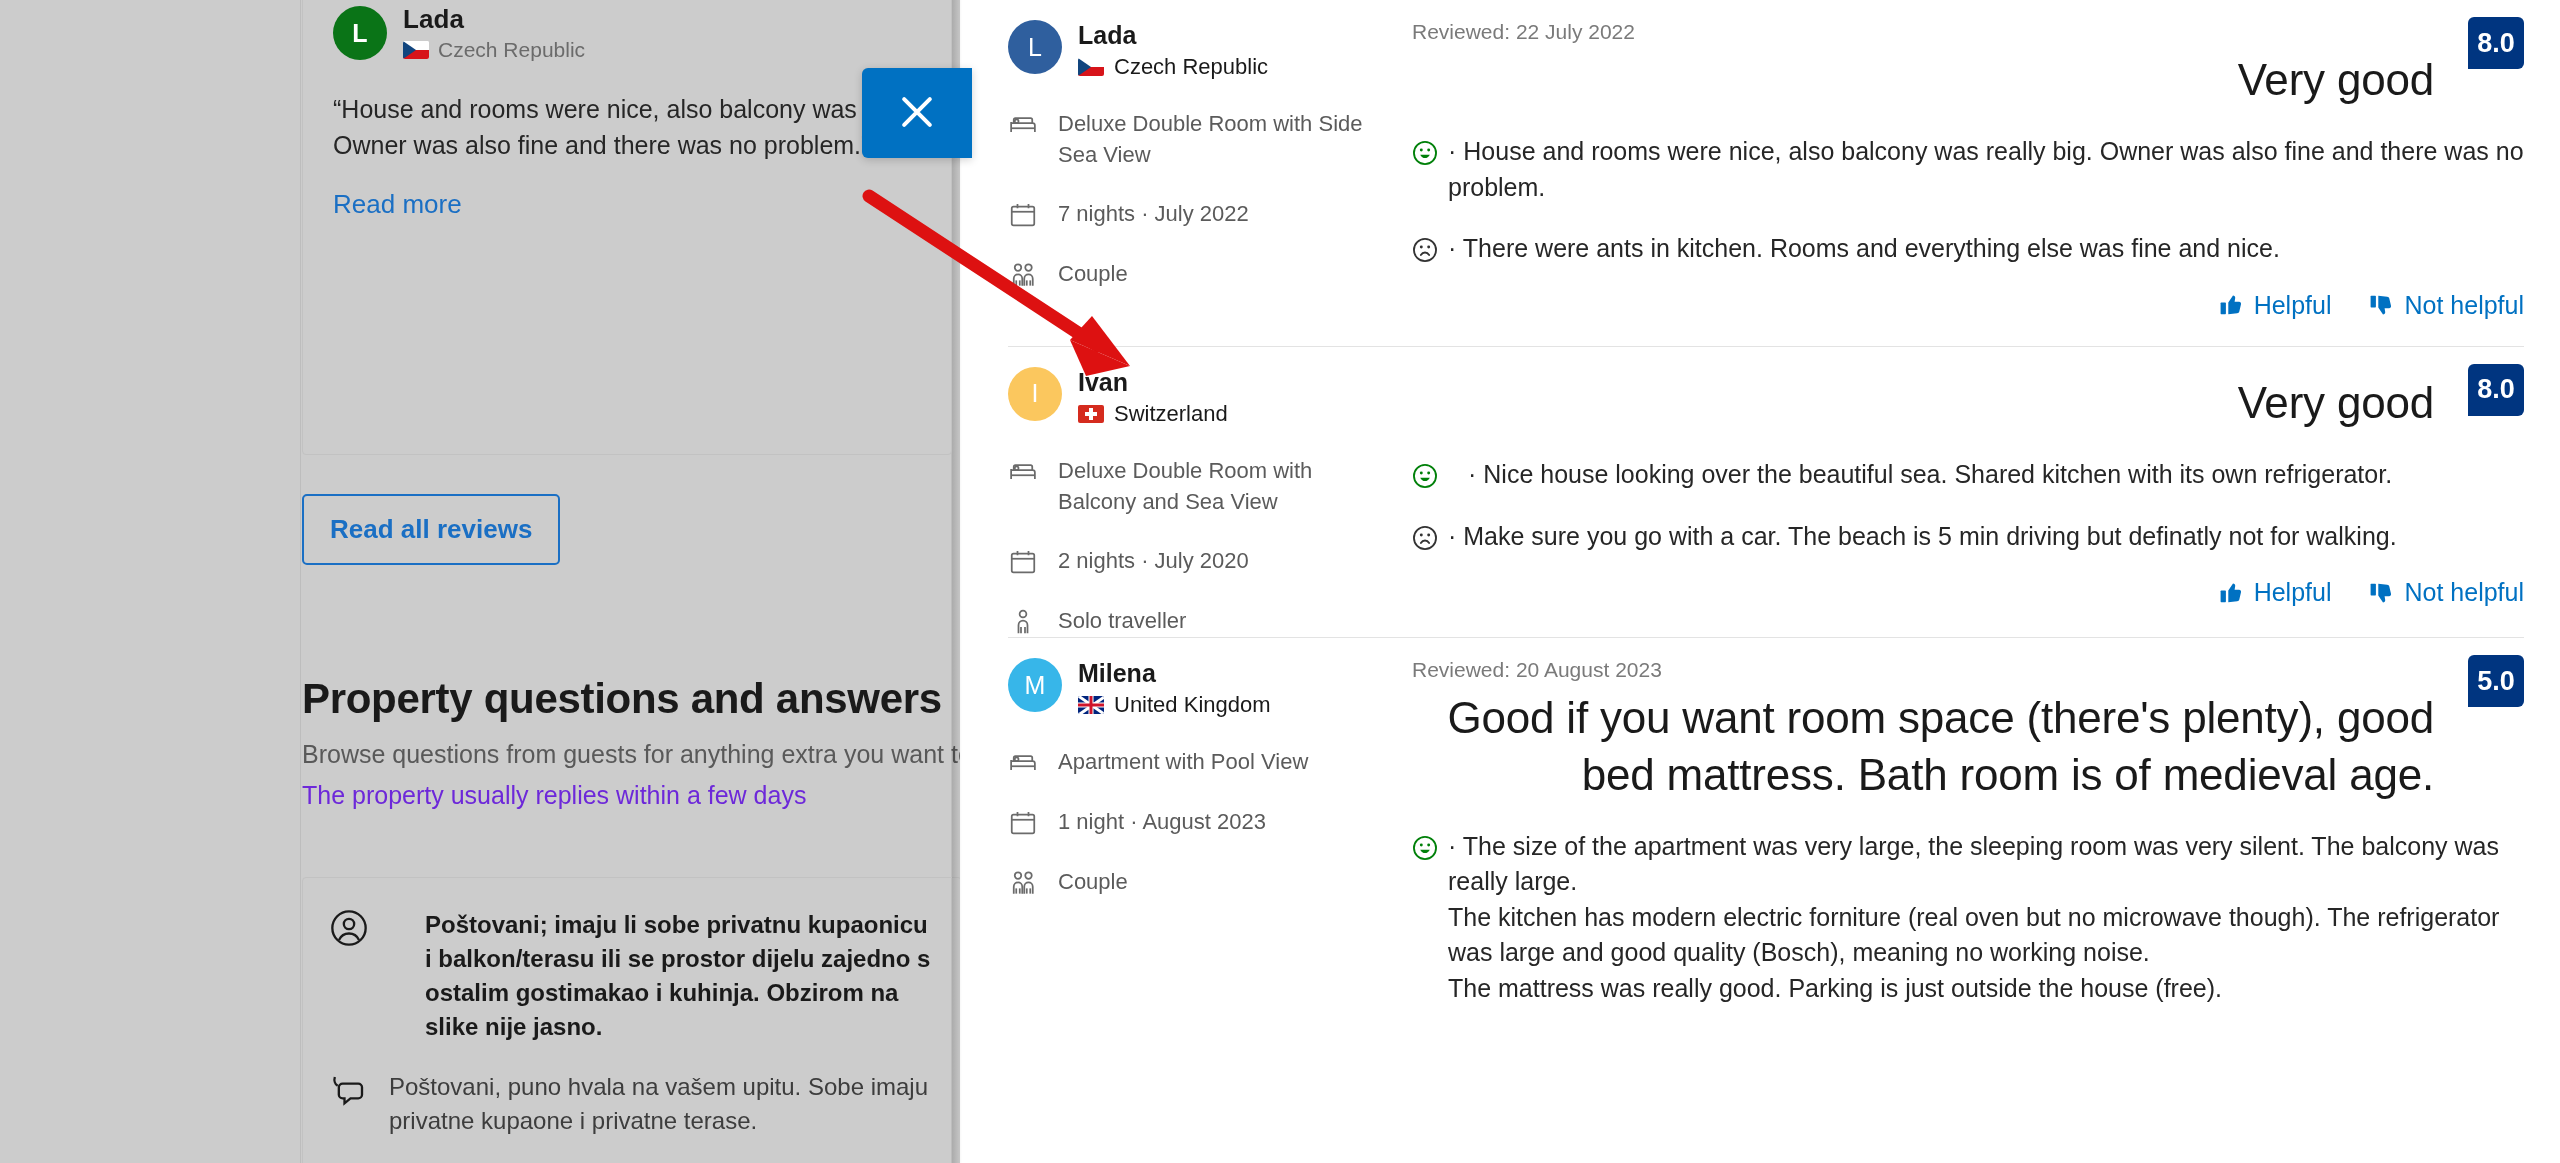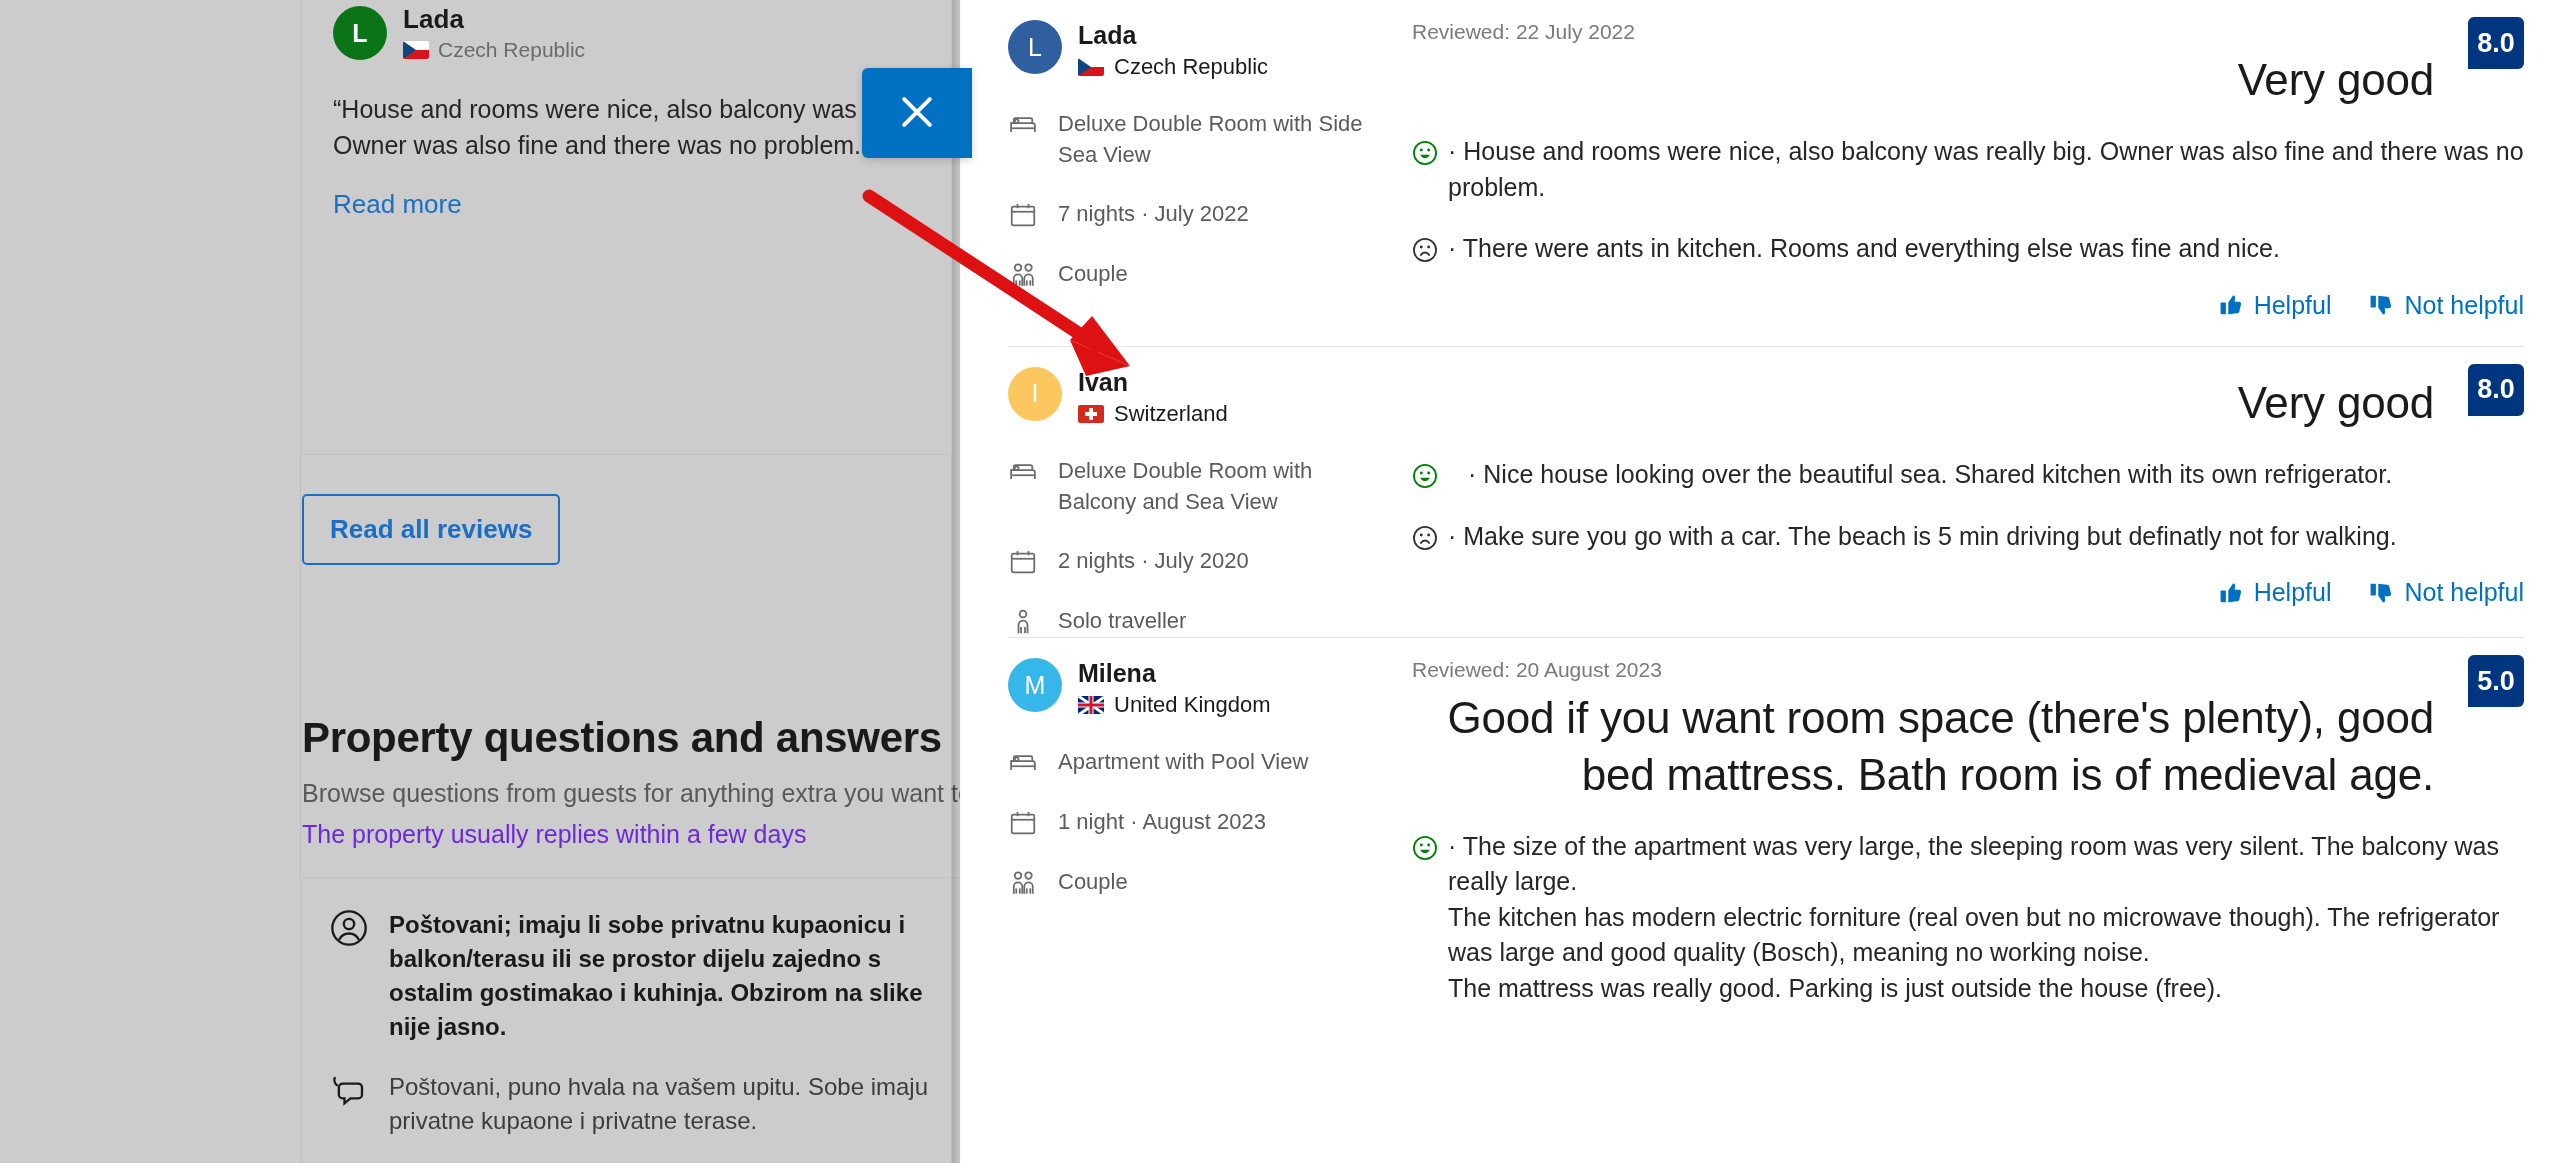--- a/index.html
+++ b/index.html
@@ -61,35 +61,35 @@
   #bg-read-all-btn {
     position: absolute; left: 302px; top: 494px;
     padding: 18px 26px;
     border: 2px solid #1a6fc4; border-radius: 5px;
     color: #1a6fc4; font-size: 26px; font-weight: 700;
     background: transparent;
     font-family: "Liberation Sans", sans-serif;
     cursor: pointer;
   }
 
-  #bg-qa { position: absolute; left: 302px; top: 714px; width: 660px; }
+  #bg-qa { position: absolute; left: 302px; top: 675px; width: 660px; }
   #bg-qa-title { font-size: 42px; font-weight: 700; color: #1a1a1a; letter-spacing: -.3px; }
   #bg-qa-sub { margin-top: 17px; font-size: 25px; color: #595959; white-space: nowrap; }
   #bg-qa-reply { margin-top: 12px; font-size: 25px; color: #6d28d9; }
 
   #bg-qa-card {
     position: absolute; left: 302px; top: 877px;
     width: 660px; height: 290px;
     border: 1px solid #c2c2c2; border-radius: 4px;
     padding: 30px 26px;
   }
   .qa-row { display: flex; gap: 20px; }
   .qa-row + .qa-row { margin-top: 26px; }
   .qa-ico { flex: 0 0 40px; width: 40px; height: 40px; color: #1a1a1a; }
-  .qa-q { font-size: 24px; font-weight: 700; line-height: 1.42; color: #1a1a1a; }
+  .qa-q { font-size: 24px; font-weight: 700; line-height: 1.42; color: #1a1a1a; margin-left: 36px; }
   .qa-a { font-size: 24px; line-height: 1.42; color: #3d3d3d; }
 
   
   #close-btn {
     position: absolute; left: 862px; top: 68px;
     width: 110px; height: 90px;
     background: #0071c2;
     border: none; border-radius: 6px 0 0 6px;
     display: flex; align-items: center; justify-content: center;
     cursor: pointer; z-index: 40;

